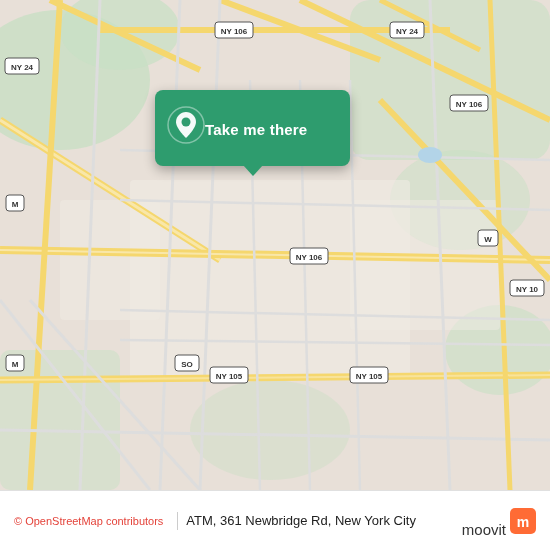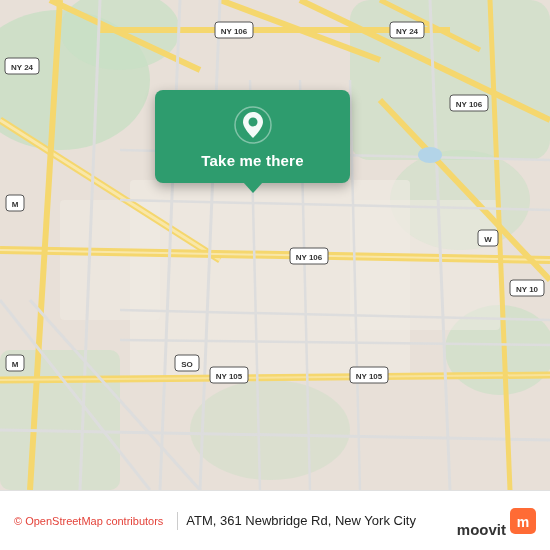--- a/index.html
+++ b/index.html
@@ -28,21 +28,21 @@
     
     #popup-card {
       position: absolute;
       top: 90px;
       left: 155px;
       width: 195px;
       background: #2e9c6e;
       border-radius: 8px;
       padding: 16px 12px 14px;
       display: flex;
-      flex-direction: column;
+      flex-direction: row;
       align-items: center;
       box-shadow: 0 4px 12px rgba(0,0,0,0.3);
       cursor: pointer;
     }
 
     #popup-card::after {
       content: '';
       position: absolute;
       bottom: -10px;
       left: 50%;
@@ -108,21 +108,21 @@
 
     #moovit-logo {
       display: flex;
       align-items: center;
       gap: 4px;
       flex-shrink: 0;
     }
 
     #moovit-text {
       font-size: 15px;
-      font-weight: bold;
+      font-weight: normal;
       color: #333;
       margin-top: 18px;
     }
 
     #moovit-icon {
       width: 26px;
       height: 26px;
     }
   </style>
 </head>

